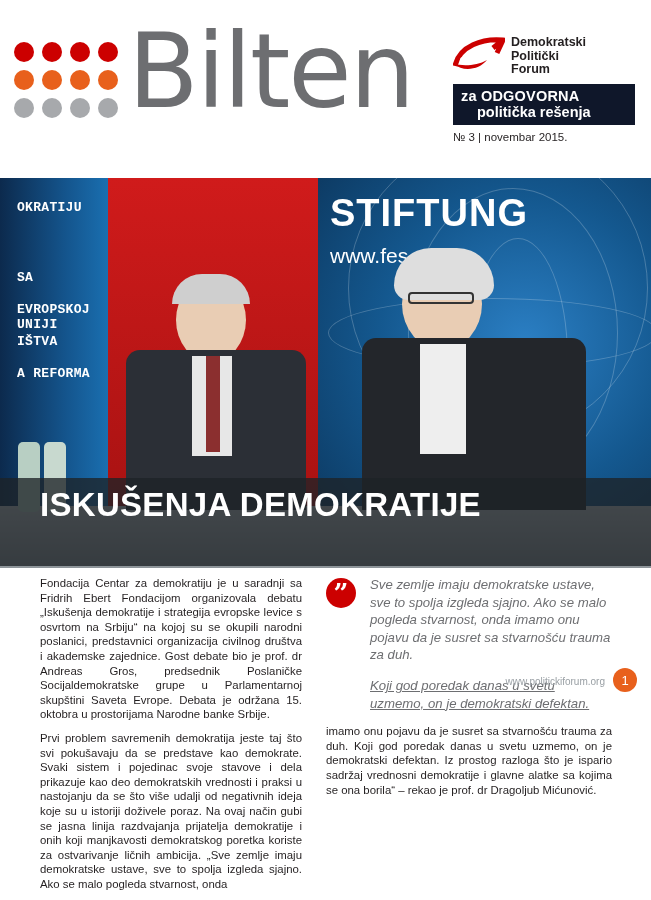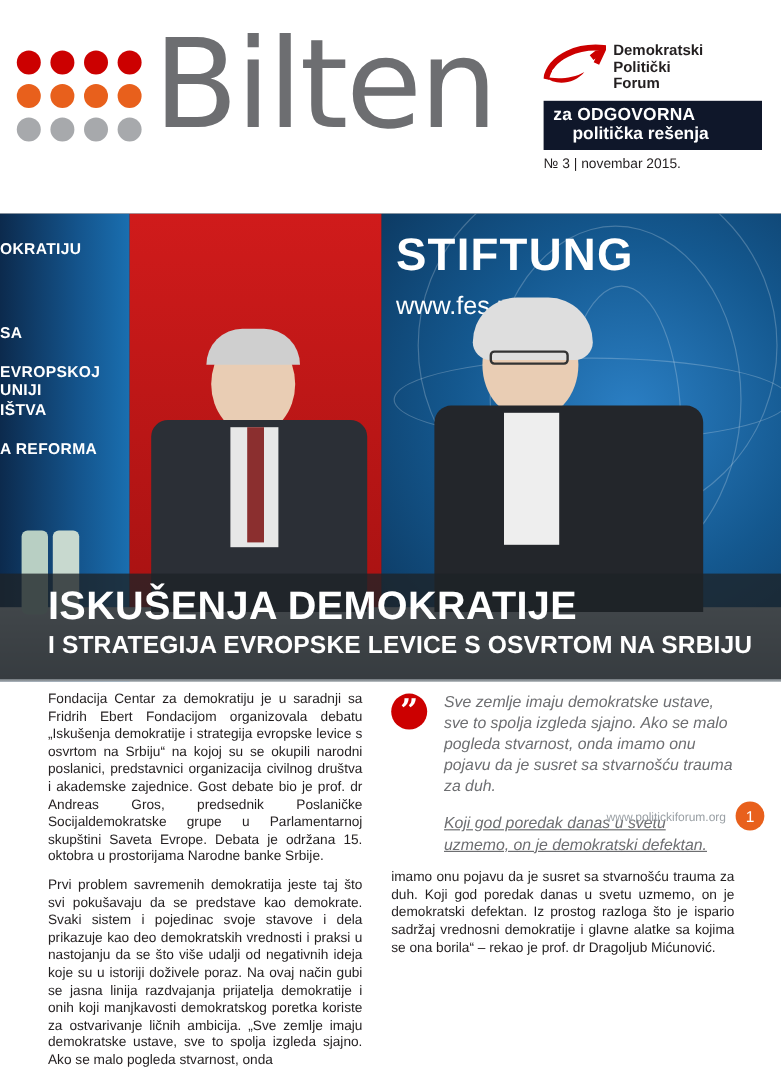--- a/index.html
+++ b/index.html
@@ -37,21 +37,21 @@
   .logo-red-bar .l2 { font-size: 14.5px; font-weight: bold; margin-left: 16px; }
   .issue-line { margin-top: 6px; font-size: 11.5px; color: #231f20; text-align: left; }
 
   
   .photo { position: relative; width: 651px; height: 390px; overflow: hidden; background:#1b2a3a; }
   .p-left-banner {
     position: absolute; left: 0; top: 0; width: 108px; height: 390px;
     background: linear-gradient(90deg,#0c2a4d 0%, #14548c 60%, #1a6fb0 100%);
   }
   .p-left-banner .bl {
-    position: absolute; left: 0; color: #fff; font-size: 13px; font-weight: bold; letter-spacing: .3px;
+    position: absolute; left: 17px; color: #fff; font-size: 13px; font-weight: bold; letter-spacing: .3px; font-family: Liberation Mono, monospace;
   }
   .p-red-banner {
     position: absolute; left: 108px; top: 0; width: 210px; height: 330px;
     background: linear-gradient(180deg,#d01b1b 0%, #a81212 100%);
   }
   .p-red-banner .rb-logo { position: absolute; left: 18px; top: 172px; width: 120px; height: 46px; }
   .p-red-banner .rb-txt {
     position: absolute; left: 18px; top: 216px; color: #fff;
     font-size: 20px; font-weight: bold; line-height: 22px;
   }
@@ -222,21 +222,20 @@
       <div class="body" style="position:absolute; left:0; top:80px; width:224px; height:172px; background:#23262b;"></div>
       <div style="position:absolute; left:58px; top:86px; width:46px; height:110px; background:#eeeeee;"></div>
     </div>
 
     <div style="position:absolute; left:18px; bottom:56px; width:22px; height:70px; background:#b8cfc3; border-radius:5px;"></div>
     <div style="position:absolute; left:44px; bottom:56px; width:22px; height:70px; background:#c8d9cf; border-radius:5px;"></div>
   </div>
 
   <div class="headline">
     <div class="h1">ISKUŠENJA DEMOKRATIJE</div>
-    <div class="h2">I STRATEGIJA EVROPSKE LEVICE S OSVRTOM NA SRBIJU</div>
   </div>
 
   <div class="body-area">
     <div class="col-left">
       <p>Fondacija Centar za demokratiju je u saradnji sa Fridrih Ebert Fondacijom organizovala debatu „Iskušenja demokratije i strategija evropske levice s osvrtom na Srbiju“ na kojoj su se okupili narodni poslanici, predstavnici organizacija civilnog društva i akademske zajednice. Gost debate bio je prof. dr Andreas Gros, predsednik Poslaničke Socijaldemokratske grupe u Parlamentarnoj skupštini Saveta Evrope. Debata je održana 15. oktobra u prostorijama Narodne banke Srbije.</p>
       <p>Prvi problem savremenih demokratija jeste taj što svi pokušavaju da se predstave kao demokrate. Svaki sistem i pojedinac svoje stavove i dela prikazuje kao deo demokratskih vrednosti i praksi u nastojanju da se što više udalji od negativnih ideja koje su u istoriji doživele poraz. Na ovaj način gubi se jasna linija razdvajanja prijatelja demokratije i onih koji manjkavosti demokratskog poretka koriste za ostvarivanje ličnih ambicija. „Sve zemlje imaju demokratske ustave, sve to spolja izgleda sjajno. Ako se malo pogleda stvarnost, onda</p>
     </div>
 
     <div class="col-right">
       <div class="quote-box">

